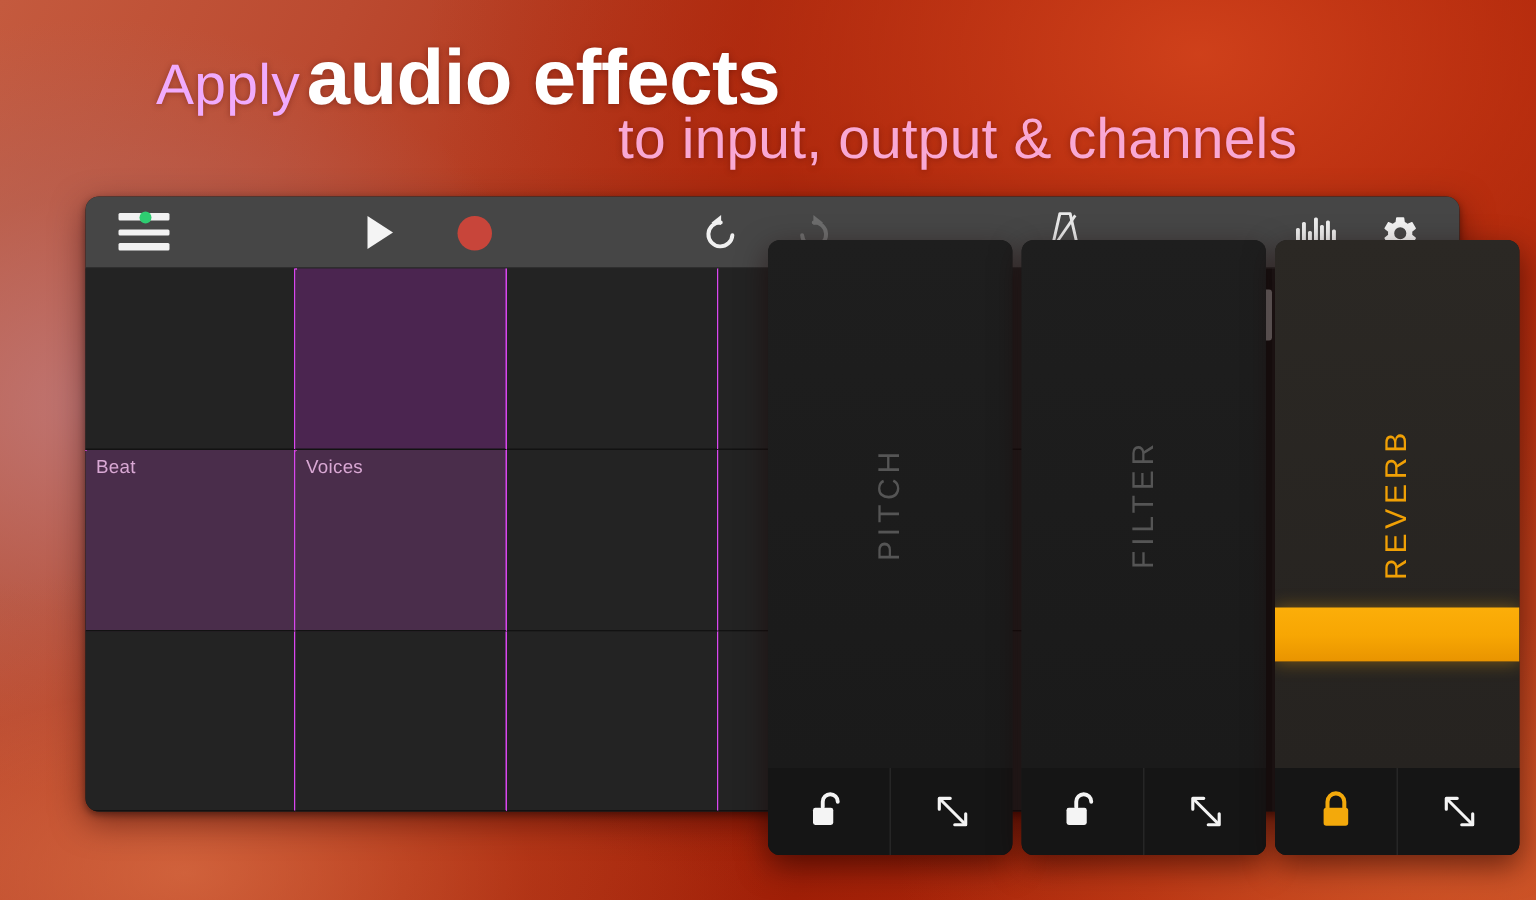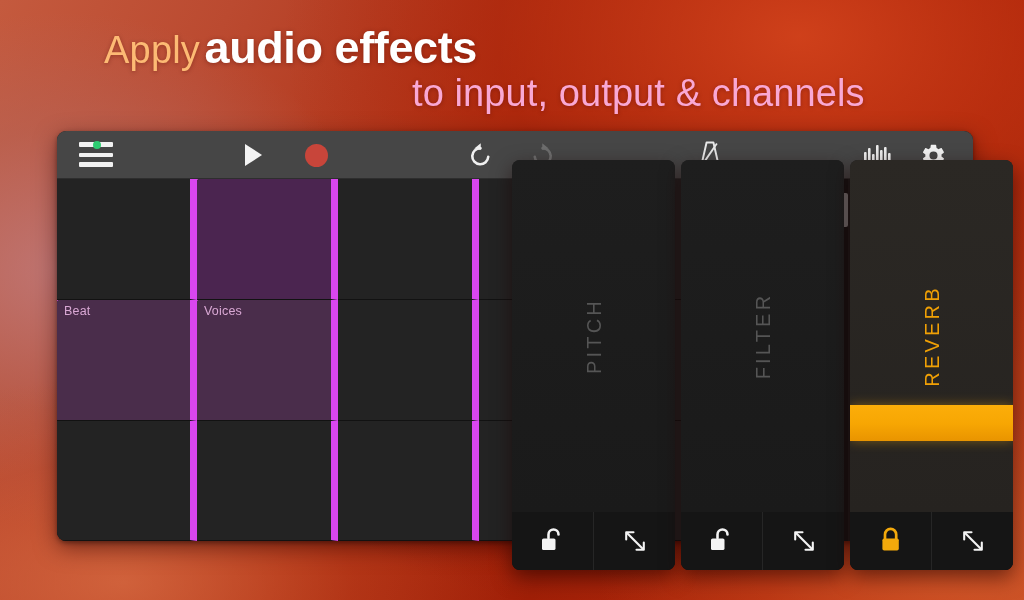--- a/index.html
+++ b/index.html
@@ -37,25 +37,25 @@
   .bg-dark-mid {
     background: radial-gradient(ellipse 42% 40% at 58% 72%,
         rgba(120,18,4,0.45) 0%, rgba(0,0,0,0) 72%);
   }
 
   
   #headline { position:absolute; left:0; top:0; width:1024px; }
   .hl-row1 { position:absolute; left:104px; top:22px; white-space:nowrap; }
   .hl-row2 { position:absolute; left:412px; top:72px; white-space:nowrap; }
   .hl-light {
-    font-size:38px; font-weight:400; color:#fdba74; letter-spacing:0.2px;
+    font-size:38px; font-weight:400; color:#f0abfc; letter-spacing:0.2px;
     text-shadow:0 1px 4px rgba(70,8,0,0.35);
   }
   .hl-bold {
-    font-size:45px; font-weight:700; color:#ffffff; letter-spacing:-0.4px;
+    font-size:52px; font-weight:700; color:#ffffff; letter-spacing:-0.4px;
     text-shadow:0 1px 5px rgba(70,8,0,0.4);
   }
   .hl-sub {
     font-size:38px; font-weight:400; color:#f9a8d4; letter-spacing:0.1px;
     text-shadow:0 1px 4px rgba(70,8,0,0.35);
   }
 
   
   #app-window {
     position:absolute; left:57px; top:131px; width:916px; height:410px;
@@ -95,21 +95,21 @@
   }
   .rec-dot { width:23px; height:23px; border-radius:50%; background:#c8453a; }
 
   
   #grid {
     position:absolute; left:0; top:48px; right:0; bottom:0;
     background:#1c1c1c;
   }
   .gcell {
     position:absolute; background:#232323;
-    border-right:7px solid #d946ef; border-bottom:1px solid #121212;
+    border-right:1px solid #d946ef; border-bottom:1px solid #121212;
     overflow:hidden;
     padding-left:8px;
   }
   .gcell.filled { background:#4b2550; }
   .gcell.filled.dim { background:#4a2d4b; }
   .cell-label {
     position:absolute; left:7px; top:4px; font-size:12.5px;
     color:#d9a8d4; letter-spacing:0.2px;
   }
   .cell-art { position:absolute; inset:0; }

